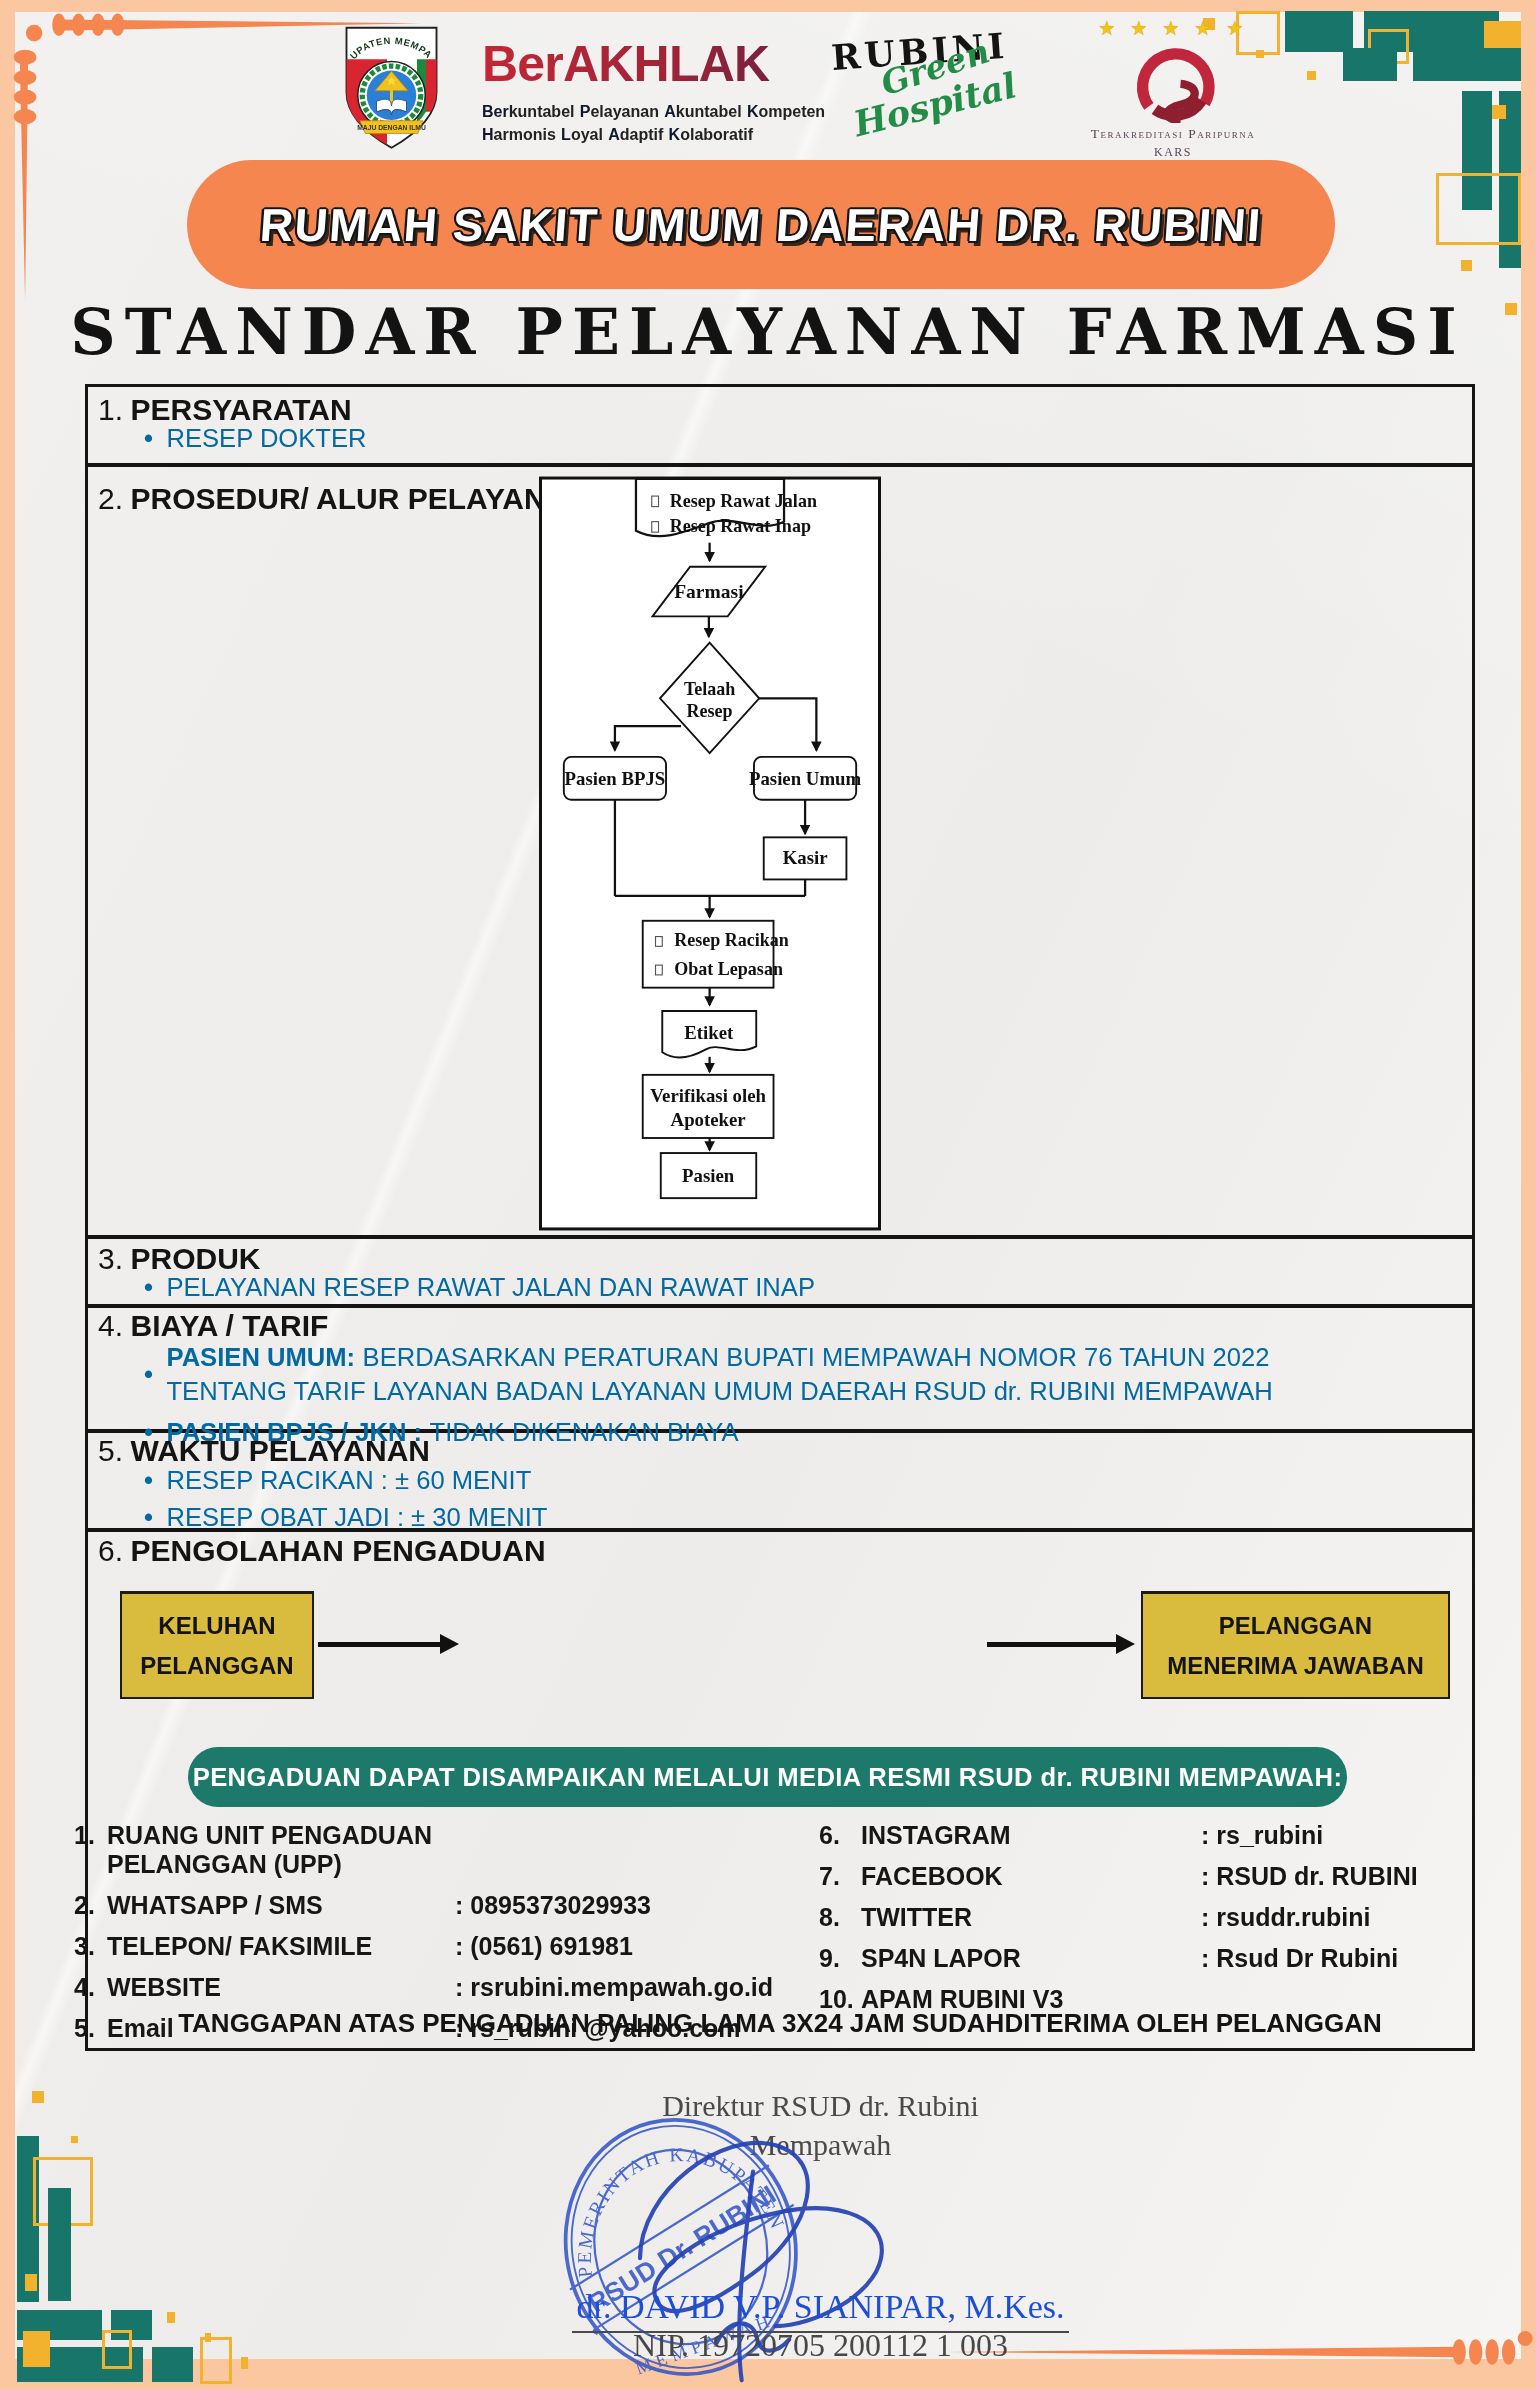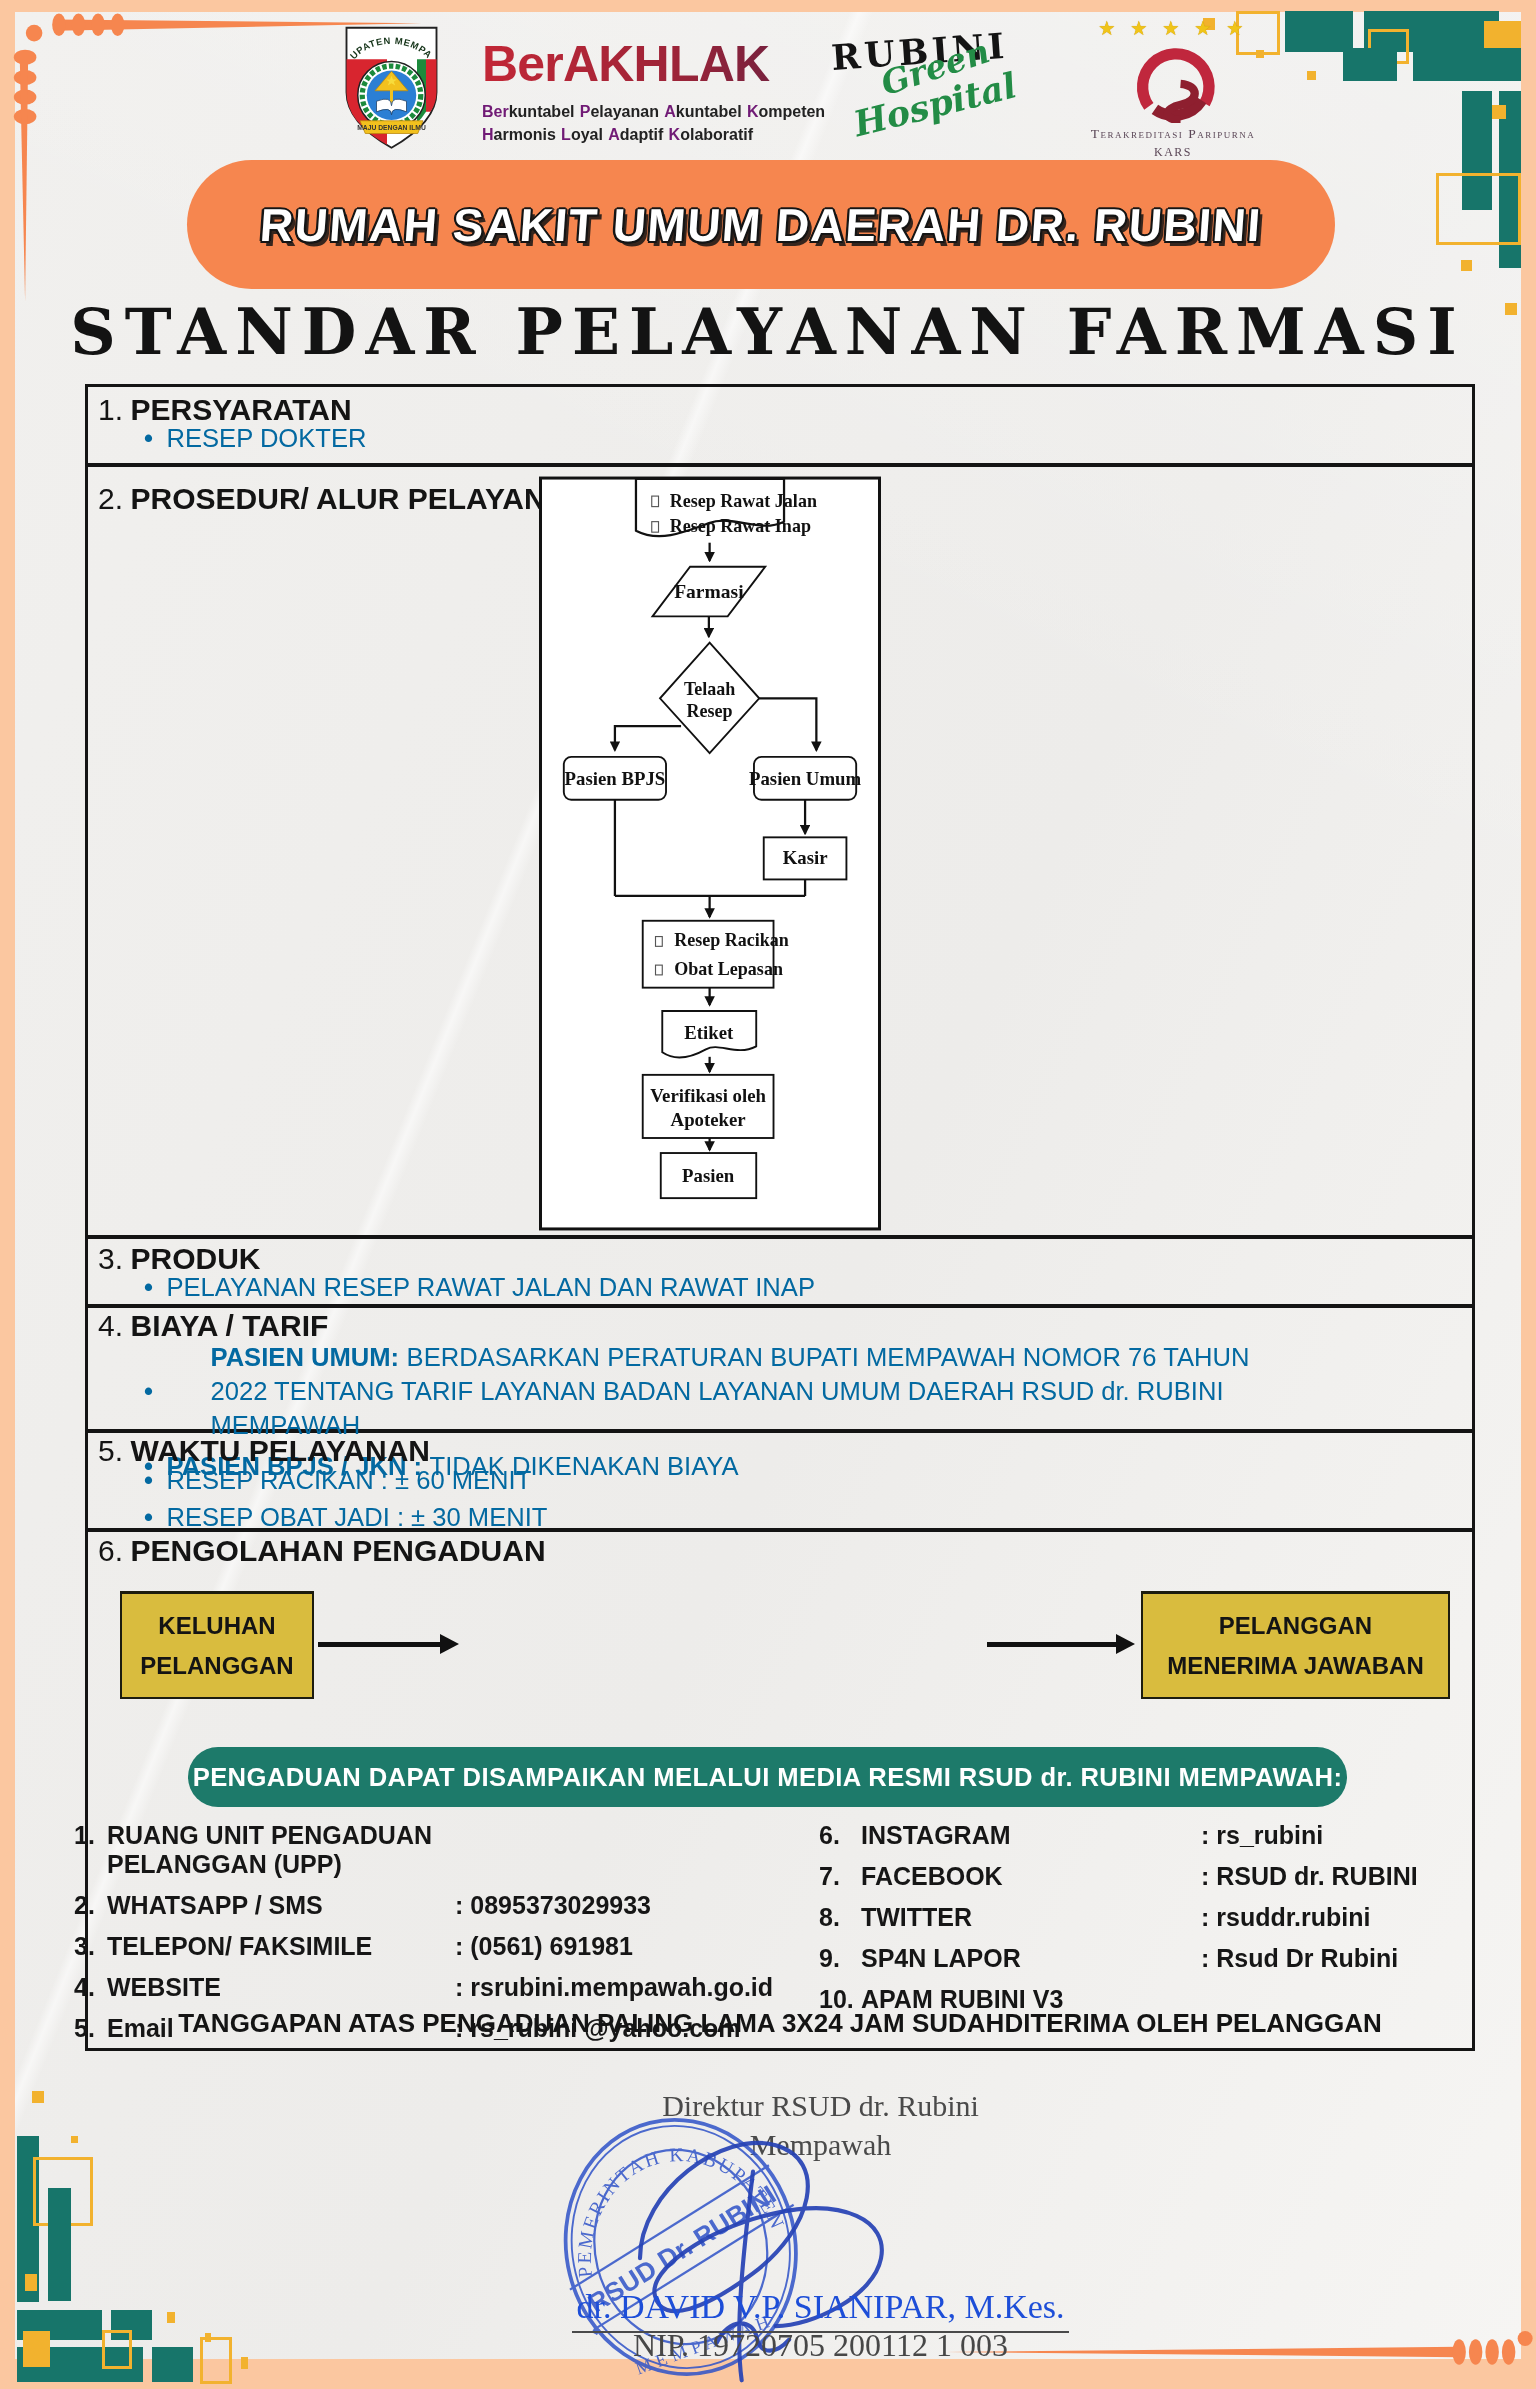--- a/index.html
+++ b/index.html
@@ -17,21 +17,21 @@
   
   .banner{position:absolute;left:187px;top:160px;width:1148px;height:129px;border-radius:68px;background:#F6864F;
     display:flex;align-items:center;justify-content:center;}
   .banner-text{font-size:46px;font-weight:800;color:#fff;letter-spacing:1.5px;transform:skewX(-4deg);white-space:nowrap;
     text-shadow:2.3px 0 0 #151515,-2.3px 0 0 #151515,0 2.3px 0 #151515,0 -2.3px 0 #151515,1.5px 1.5px 0 #151515,-1.5px 1.5px 0 #151515,1.5px -1.5px 0 #151515,-1.5px -1.5px 0 #151515,4.5px 4.5px 0 rgba(20,20,20,.85);}
   .page-title{position:absolute;left:0;top:295px;width:1536px;text-align:center;font-family:"DejaVu Serif",serif;
     font-weight:bold;font-size:63px;letter-spacing:9px;color:#131313;}
   
   .bk-title{font-size:50px;font-weight:800;letter-spacing:-0.8px;background:linear-gradient(90deg,#C22736 0%,#9E2438 60%,#6E2140 100%);-webkit-background-clip:text;background-clip:text;color:transparent;line-height:1;}
   .bk-sub{display:flex;font-size:16px;font-weight:600;color:#222;white-space:pre;line-height:1.45;}
-  .bk-sub .lead{color:#701a75;}
+  .bk-sub .lead{color:#0f172a;}
   .bk-sub .word{margin-right:5.3px;}
   
   .rb-name{font-family:"DejaVu Serif",serif;font-size:35px;font-weight:600;letter-spacing:3.8px;color:#141414;}
   .rb-script{font-family:"DejaVu Serif",serif;font-style:italic;font-weight:bold;color:#238C46;line-height:1;}
   
   .kars-caption{font-family:"Liberation Serif",serif;color:#5A4656;text-align:center;font-variant:small-caps;letter-spacing:1.5px;}
   .kars-stars{color:#F0C419;text-shadow:0 0 0.8px #b8860b;letter-spacing:4.5px;font-size:19.6px;text-align:center;}
   
   .tbl-frame{position:absolute;left:85px;top:384px;width:1390px;height:1667px;border:3.8px solid #141414;box-sizing:border-box;pointer-events:none;}
   .divider{position:absolute;left:85px;width:1390px;height:3.8px;background:#141414;}
@@ -282,21 +282,21 @@
       </li>
     </ul>
 
   <div class="sec-h" style="left:98px;top:1309px;">
     <span class="n">4.</span>
       <span class="t">BIAYA / TARIF</span>
   </div>
   <ul class="blist wide" style="left:144px;top:1341px;">
 
   <li>
-        <span style="display:inline;margin-left:44px;"><span class="lead">PASIEN UMUM:</span><span class="rest">BERDASARKAN PERATURAN BUPATI MEMPAWAH NOMOR 76 TAHUN 2022 TENTANG TARIF LAYANAN BADAN LAYANAN UMUM DAERAH RSUD dr. RUBINI MEMPAWAH</span></span>
+        <span style="display:inline;"><span class="lead">PASIEN UMUM:</span><span class="rest">BERDASARKAN PERATURAN BUPATI MEMPAWAH NOMOR 76 TAHUN 2022 TENTANG TARIF LAYANAN BADAN LAYANAN UMUM DAERAH RSUD dr. RUBINI MEMPAWAH</span></span>
       </li>
       <li>
         <span style="display:inline;"><span class="lead">PASIEN BPJS / JKN :</span><span class="rest">TIDAK DIKENAKAN BIAYA</span></span>
       </li>
     </ul>
 
   <div class="sec-h" style="left:98px;top:1434px;">
     <span class="n">5.</span>
       <span class="t">WAKTU PELAYANAN</span>
   </div>

